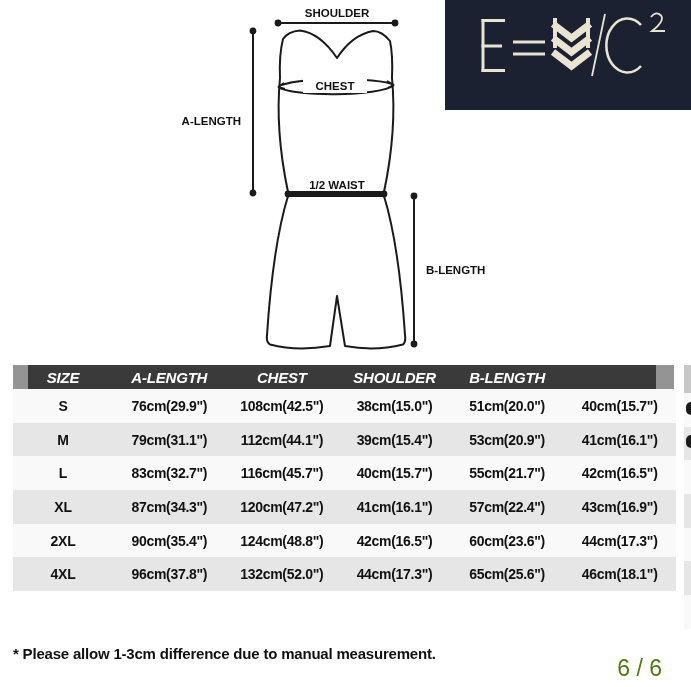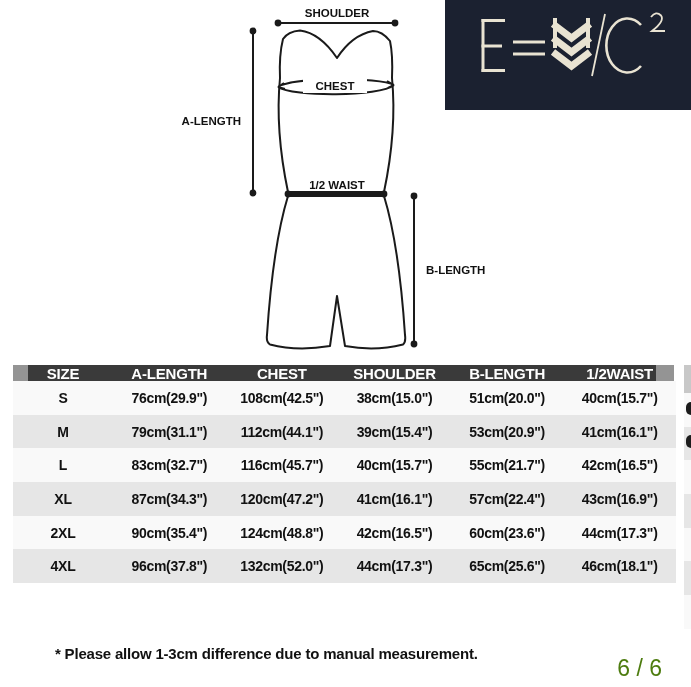--- a/index.html
+++ b/index.html
@@ -26,26 +26,27 @@
     font-weight:bold; font-size:11.5px; fill:#111;
     letter-spacing:0px;
   }
 
   
   .size-table {
     position:absolute; left:13px; top:365px; width:663px;
     font-weight:bold; color:#111;
   }
   .thead {
-    position:relative; height:16px;
+    position:relative; height:24px;
     background:linear-gradient(to right,
       #949494 0px, #949494 15px,
       #3a3a3a 15px, #3a3a3a 643px,
       #949494 643px, #949494 661px,
       transparent 661px);
+    font-style:italic;
   }
   .trow, .thead-grid {
     display:grid;
     grid-template-columns:100px repeat(5, 1fr);
     align-items:center; text-align:center;
   }
   .thead-grid { position:absolute; inset:0; color:#fff; font-size:15px; letter-spacing:-0.2px; }
   .trow { height:33.7px; font-size:14px; letter-spacing:-0.3px; }
   .trow:nth-child(odd)  { background:#f9f9f9; }
   .trow:nth-child(even) { background:#e6e6e6; }
@@ -60,21 +61,21 @@
   .sl-mark {
     position:absolute; right:0; width:5px; height:13px;
     background:#1c1c1c; border-radius:7px 0 0 7px;
   }
   .sl-mark.m1 { top:37px; }
   .sl-mark.m2 { top:70px; }
 
   
   .footnote {
     position:absolute; left:13px; top:645px;
-    font-weight:bold; font-size:15px; color:#111; letter-spacing:-0.2px;margin-left:42px;
+    font-weight:bold; font-size:15px; color:#111; letter-spacing:-0.2px;
   }
   .page-indicator {
     position:absolute; right:29px; top:655px;
     font-size:23px; color:#4d7c0f;
   }
 </style>
 </head>
 <body>
 
 <div class="canvas">
@@ -177,21 +178,20 @@
   </div>
 
   <div class="size-table">
     <div class="thead">
       <div class="thead-grid">
         <span class="cell">SIZE</span>
         <span class="cell">A-LENGTH</span>
         <span class="cell">CHEST</span>
         <span class="cell">SHOULDER</span>
         <span class="cell">B-LENGTH</span>
-        <span class="cell">1/2WAIST</span>
       </div>
     </div>
     <div>
       <div class="trow">
         <span class="cell">S</span>
         <span class="cell">76cm(29.9")</span>
         <span class="cell">108cm(42.5")</span>
         <span class="cell">38cm(15.0")</span>
         <span class="cell">51cm(20.0")</span>
         <span class="cell">40cm(15.7")</span>

